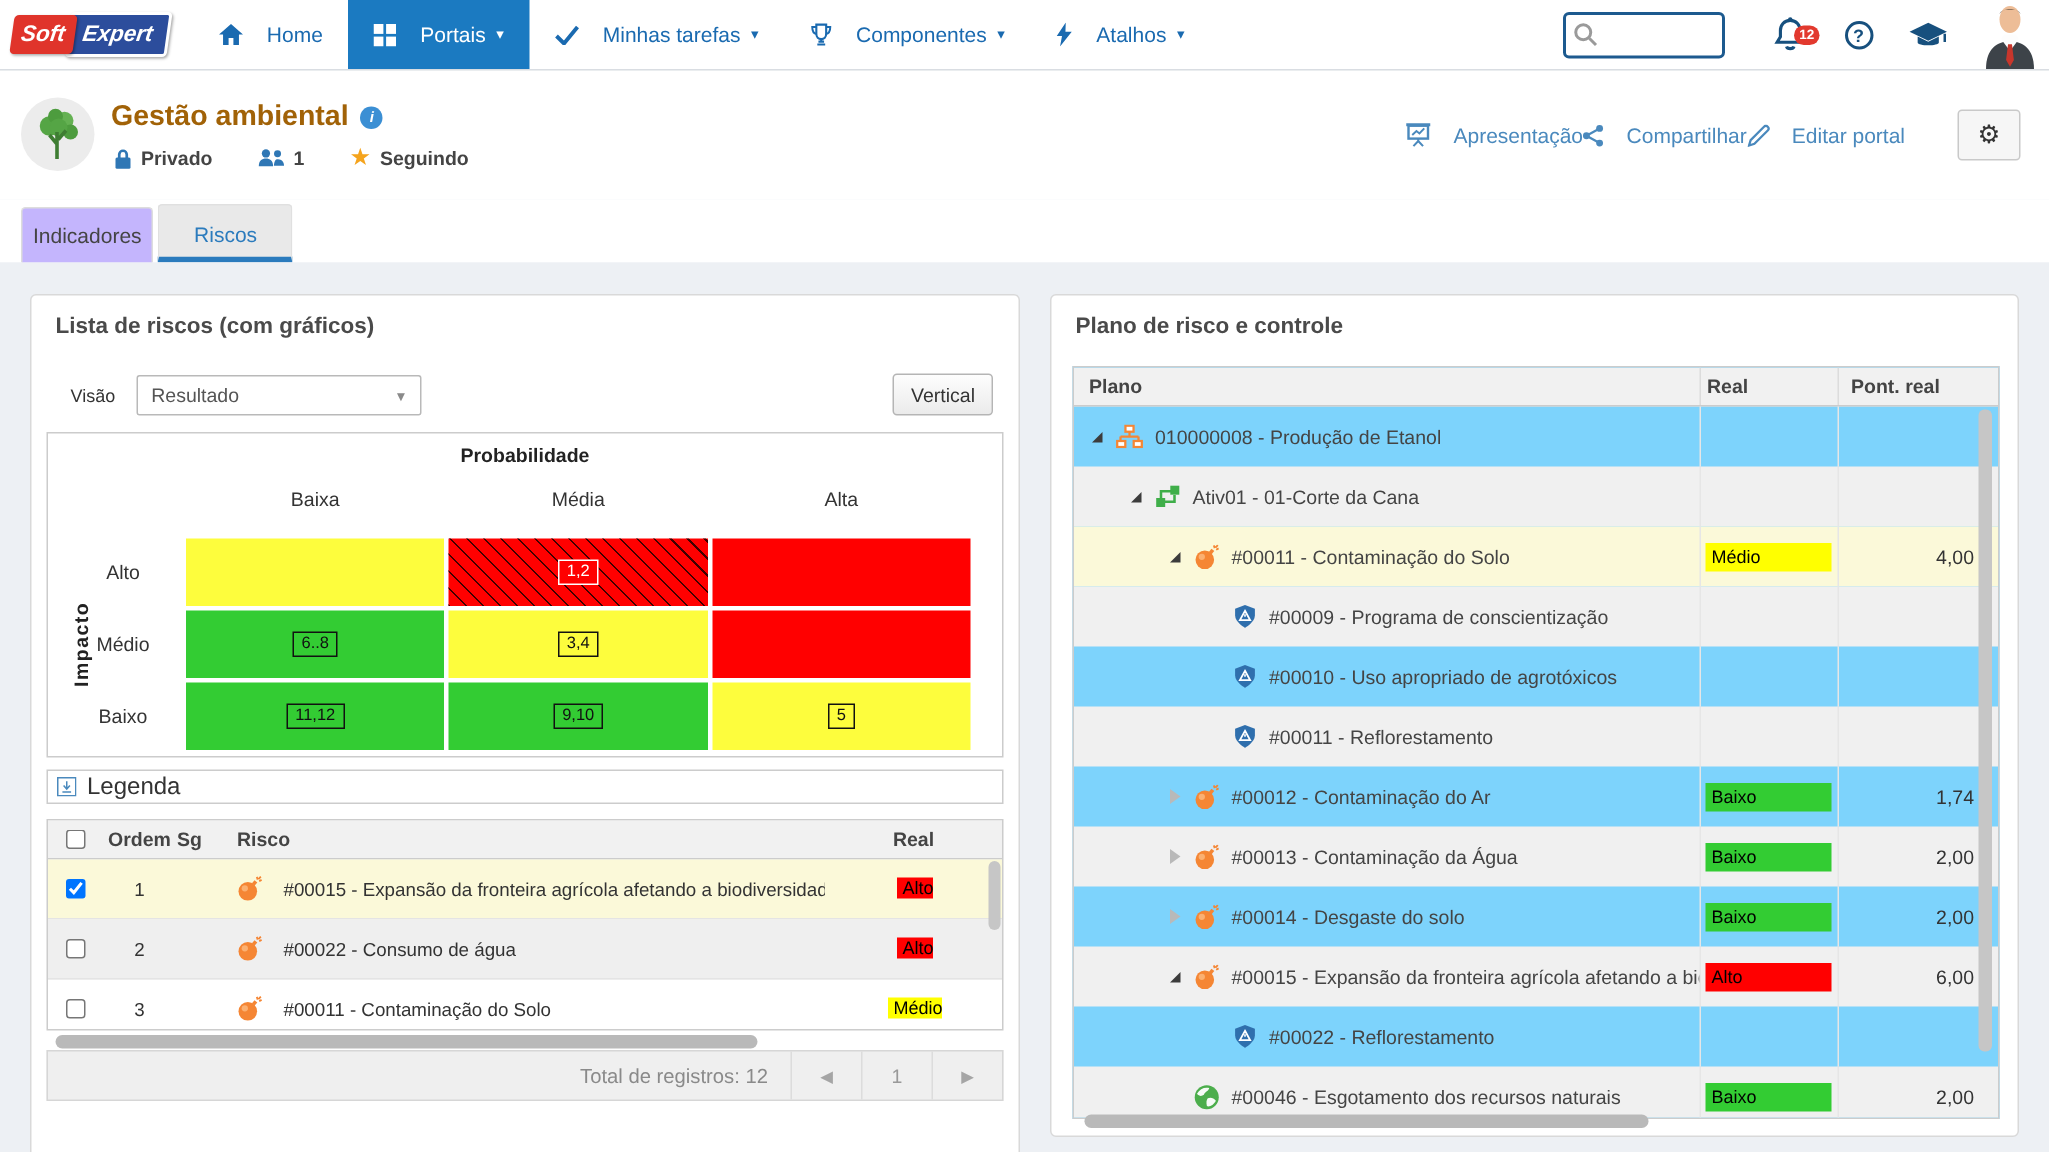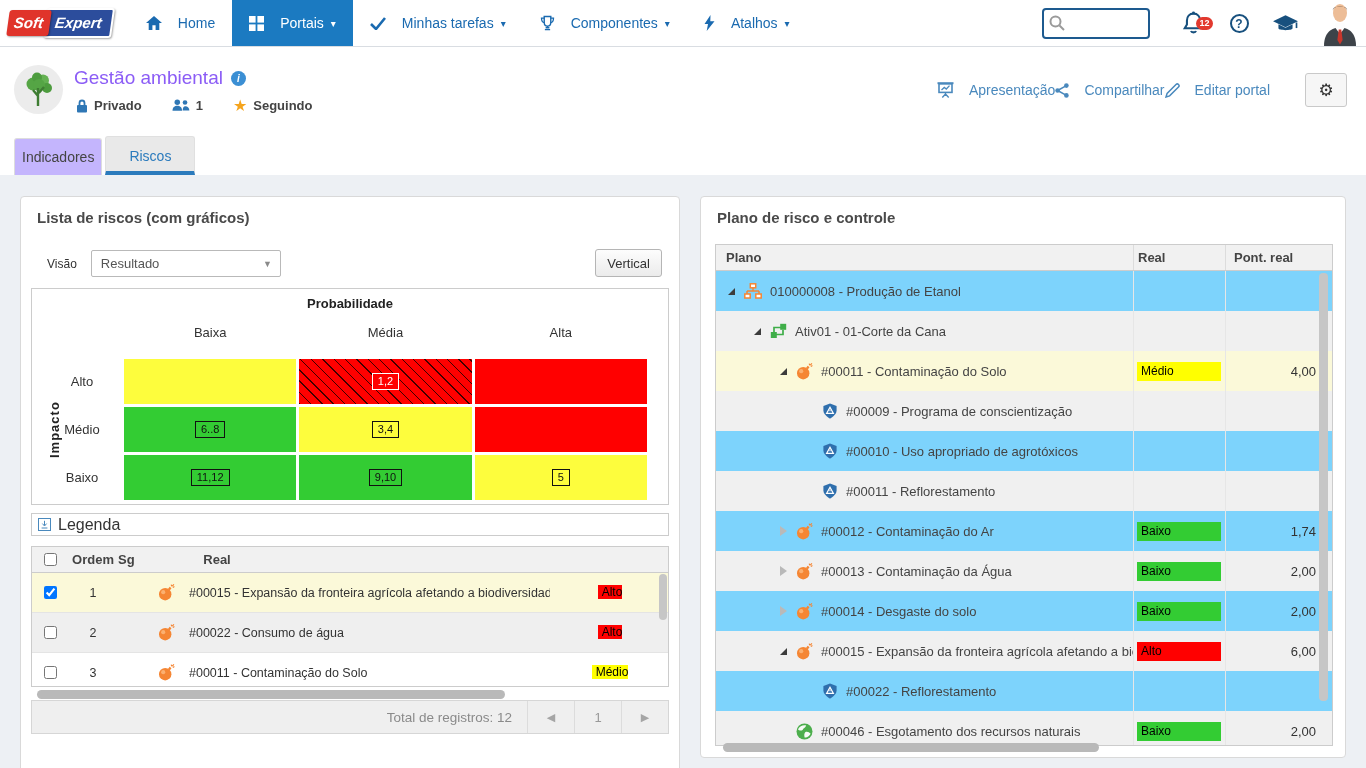--- a/index.html
+++ b/index.html
@@ -21,21 +21,21 @@
   .searchbox input { border:none; outline:none; width:80px; font-size:13px; font-family:inherit; }
   .icon-btn { position:relative; width:46px; display:flex; justify-content:center; align-items:center; cursor:pointer; }
   .bell-badge { position:absolute; right:3px; bottom:6px; background:#e2392e; color:#fff; font-size:9px; font-weight:bold; min-width:17px; height:13px; line-height:13px; text-align:center; border-radius:8px; padding:0 2px; }
   .help-circle { width:19px; height:19px; border:2px solid #17507e; border-radius:50%; color:#17507e; font-weight:bold; font-size:12px; text-align:center; line-height:16px; }
   .user-avatar { width:40px; height:45px; align-self:flex-end; margin:0 6px 0 12px; cursor:pointer; }
 
   
   .portal-header { position:absolute; top:47px; left:0; right:0; height:86px; background:#fff; }
   .portal-avatar { position:absolute; left:14px; top:18px; width:49px; height:49px; border-radius:50%; background:#ececec; display:flex; align-items:center; justify-content:center; }
   .portal-title-row { position:absolute; left:74px; top:20px; display:flex; align-items:center; gap:8px; }
-  .portal-title { font-size:19px; font-weight:normal; color:#8b5cf6; }
+  .portal-title { font-size:19px; font-weight:bold; color:#a16207; }
   .info-icon { width:15px; height:15px; background:#3b8fd4; color:#fff; border-radius:50%; font-size:10px; font-weight:bold; text-align:center; line-height:15px; font-style:italic; cursor:pointer; }
   .portal-meta { position:absolute; left:76px; top:51px; display:flex; align-items:center; font-size:13px; font-weight:bold; color:#444; }
   .meta-item { display:flex; align-items:center; gap:6px; margin-right:30px; cursor:pointer; }
   .star-glyph { color:#f5a41d; font-size:16px; line-height:14px; }
   .portal-actions { position:absolute; right:96px; top:35px; display:flex; }
   .action-link { display:flex; align-items:center; gap:7px; color:#4a89bd; font-size:14px; cursor:pointer; white-space:nowrap; }
   .gear-btn { position:absolute; right:19px; top:26px; width:42px; height:34px; border:1px solid #c9c9c9; border-radius:3px; background:#f6f6f6; display:flex; align-items:center; justify-content:center; font-size:17px; color:#333; cursor:pointer; }
 
   
   .tabs-strip { position:absolute; top:133px; left:0; right:0; height:42px; background:#fff; }
@@ -364,20 +364,21 @@
       <span>Legenda</span>
     </div>
 
     <div class="ltable">
       <div class="lt-head">
         <span class="c-check">
             <input type="checkbox" style="">
           </span>
         <span class="c-ordem">Ordem</span>
         <span class="c-sg">Sg</span>
+        <span class="c-risco">Risco</span>
         <span class="c-real">Real</span>
       </div>
       <div id="lt-body">
           <div class="lt-row sel">
             <span class="c-check">
               <input type="checkbox" checked="" style="">
             </span>
             <span class="c-ordem">1</span>
             <span class="c-sg"></span>
             <span class="c-risco">

